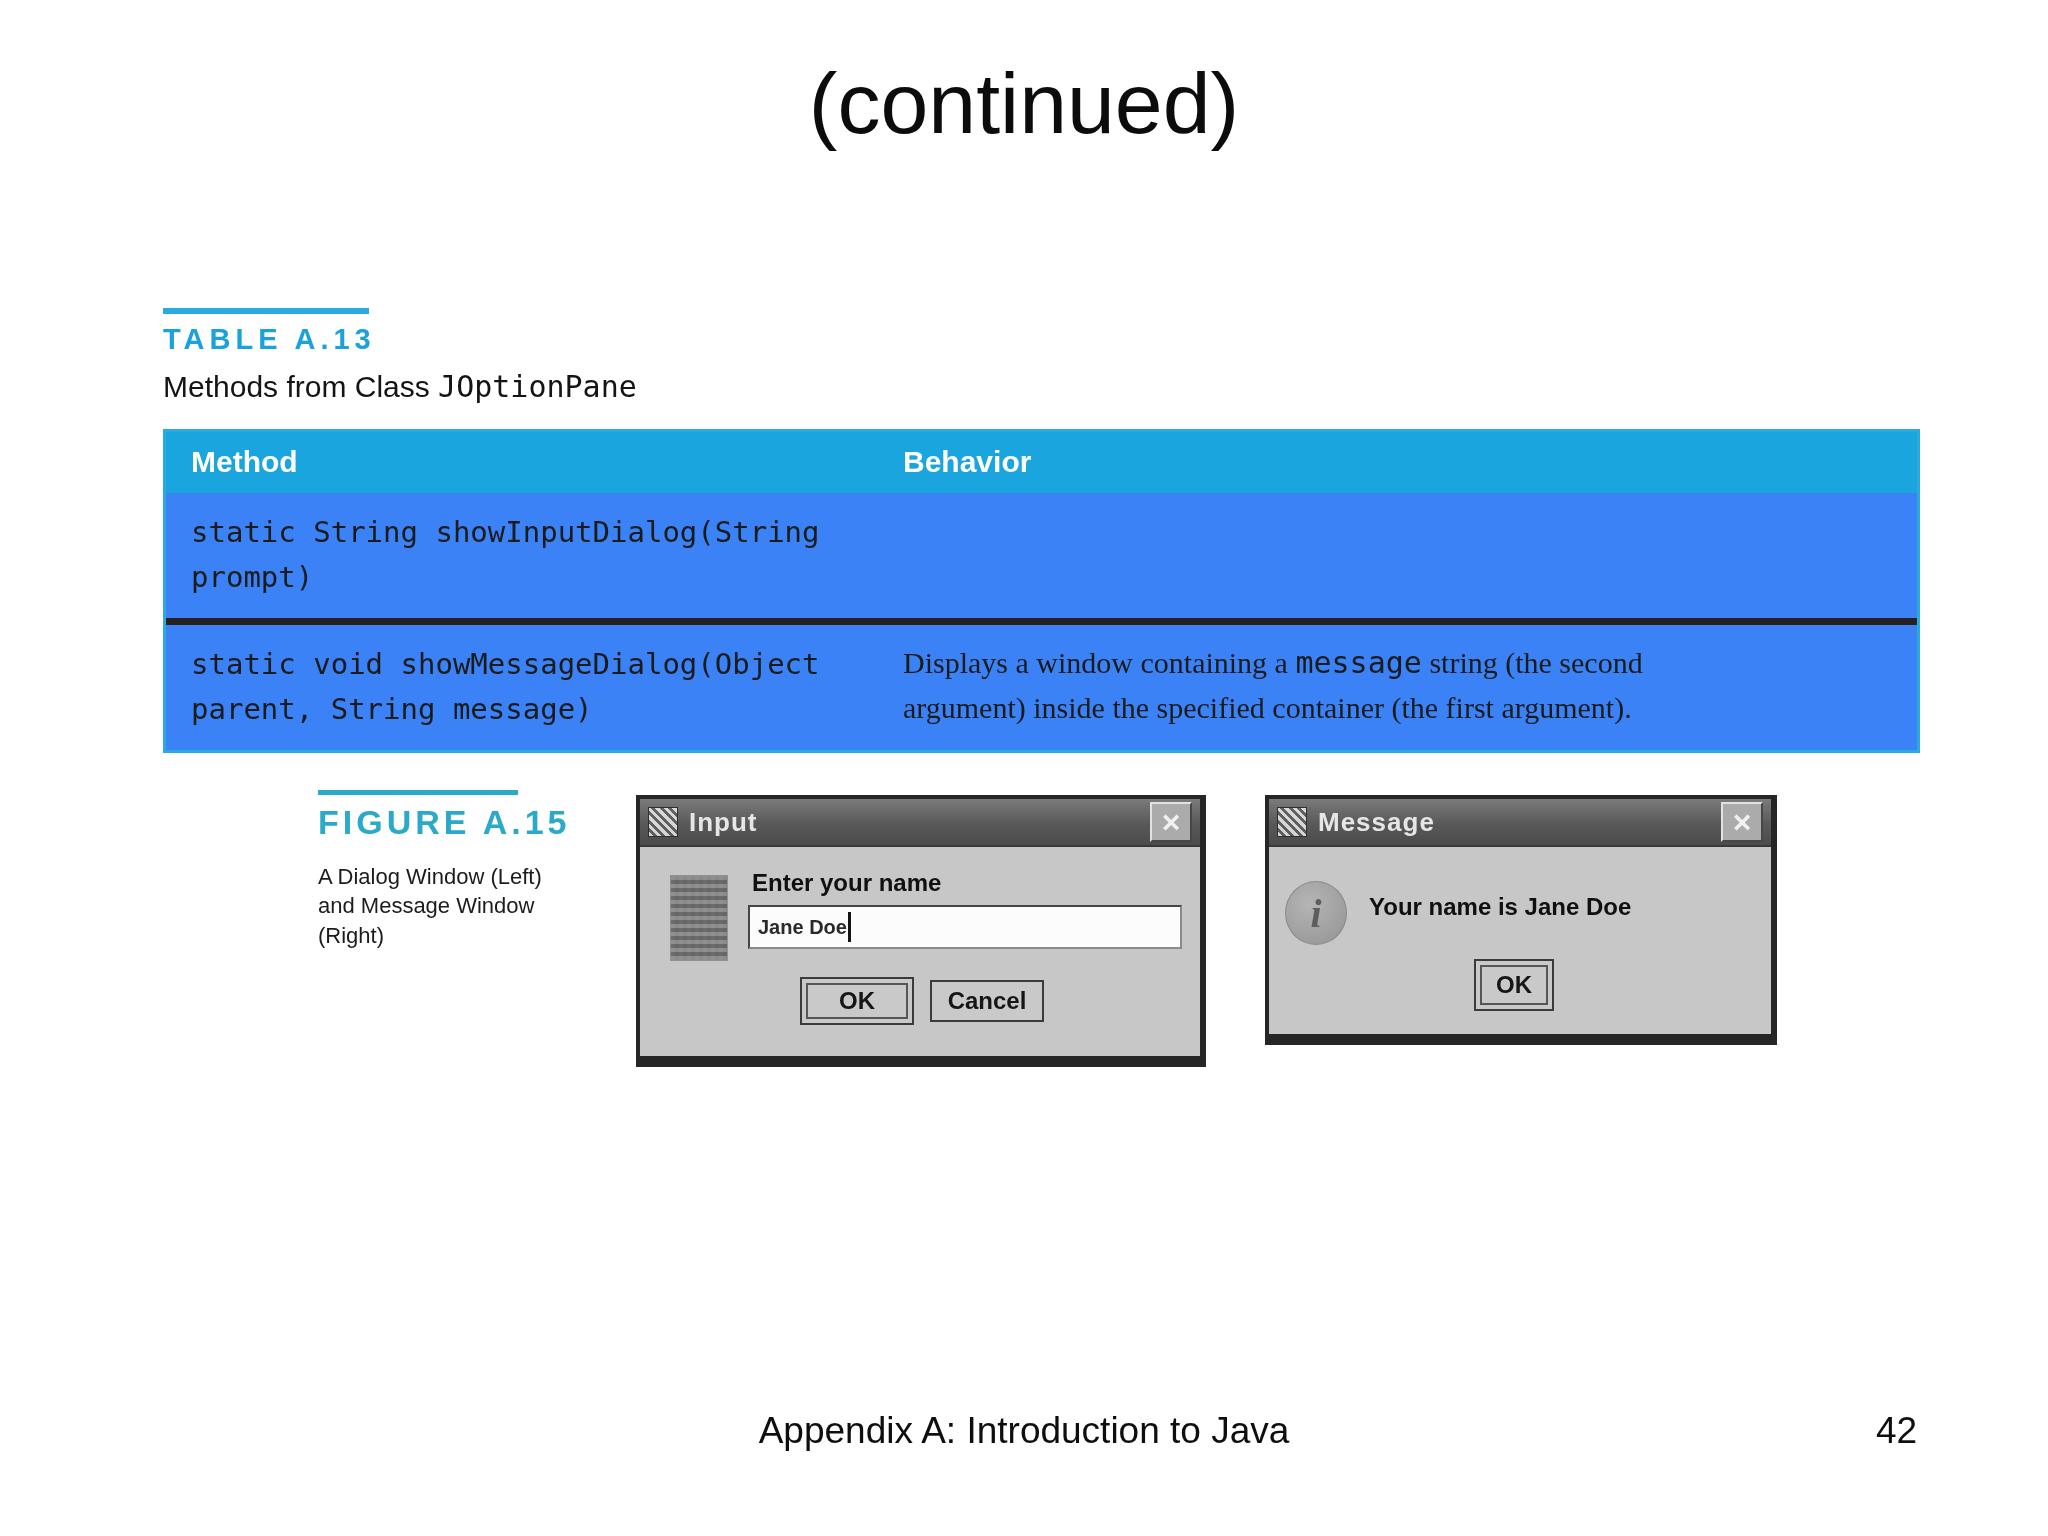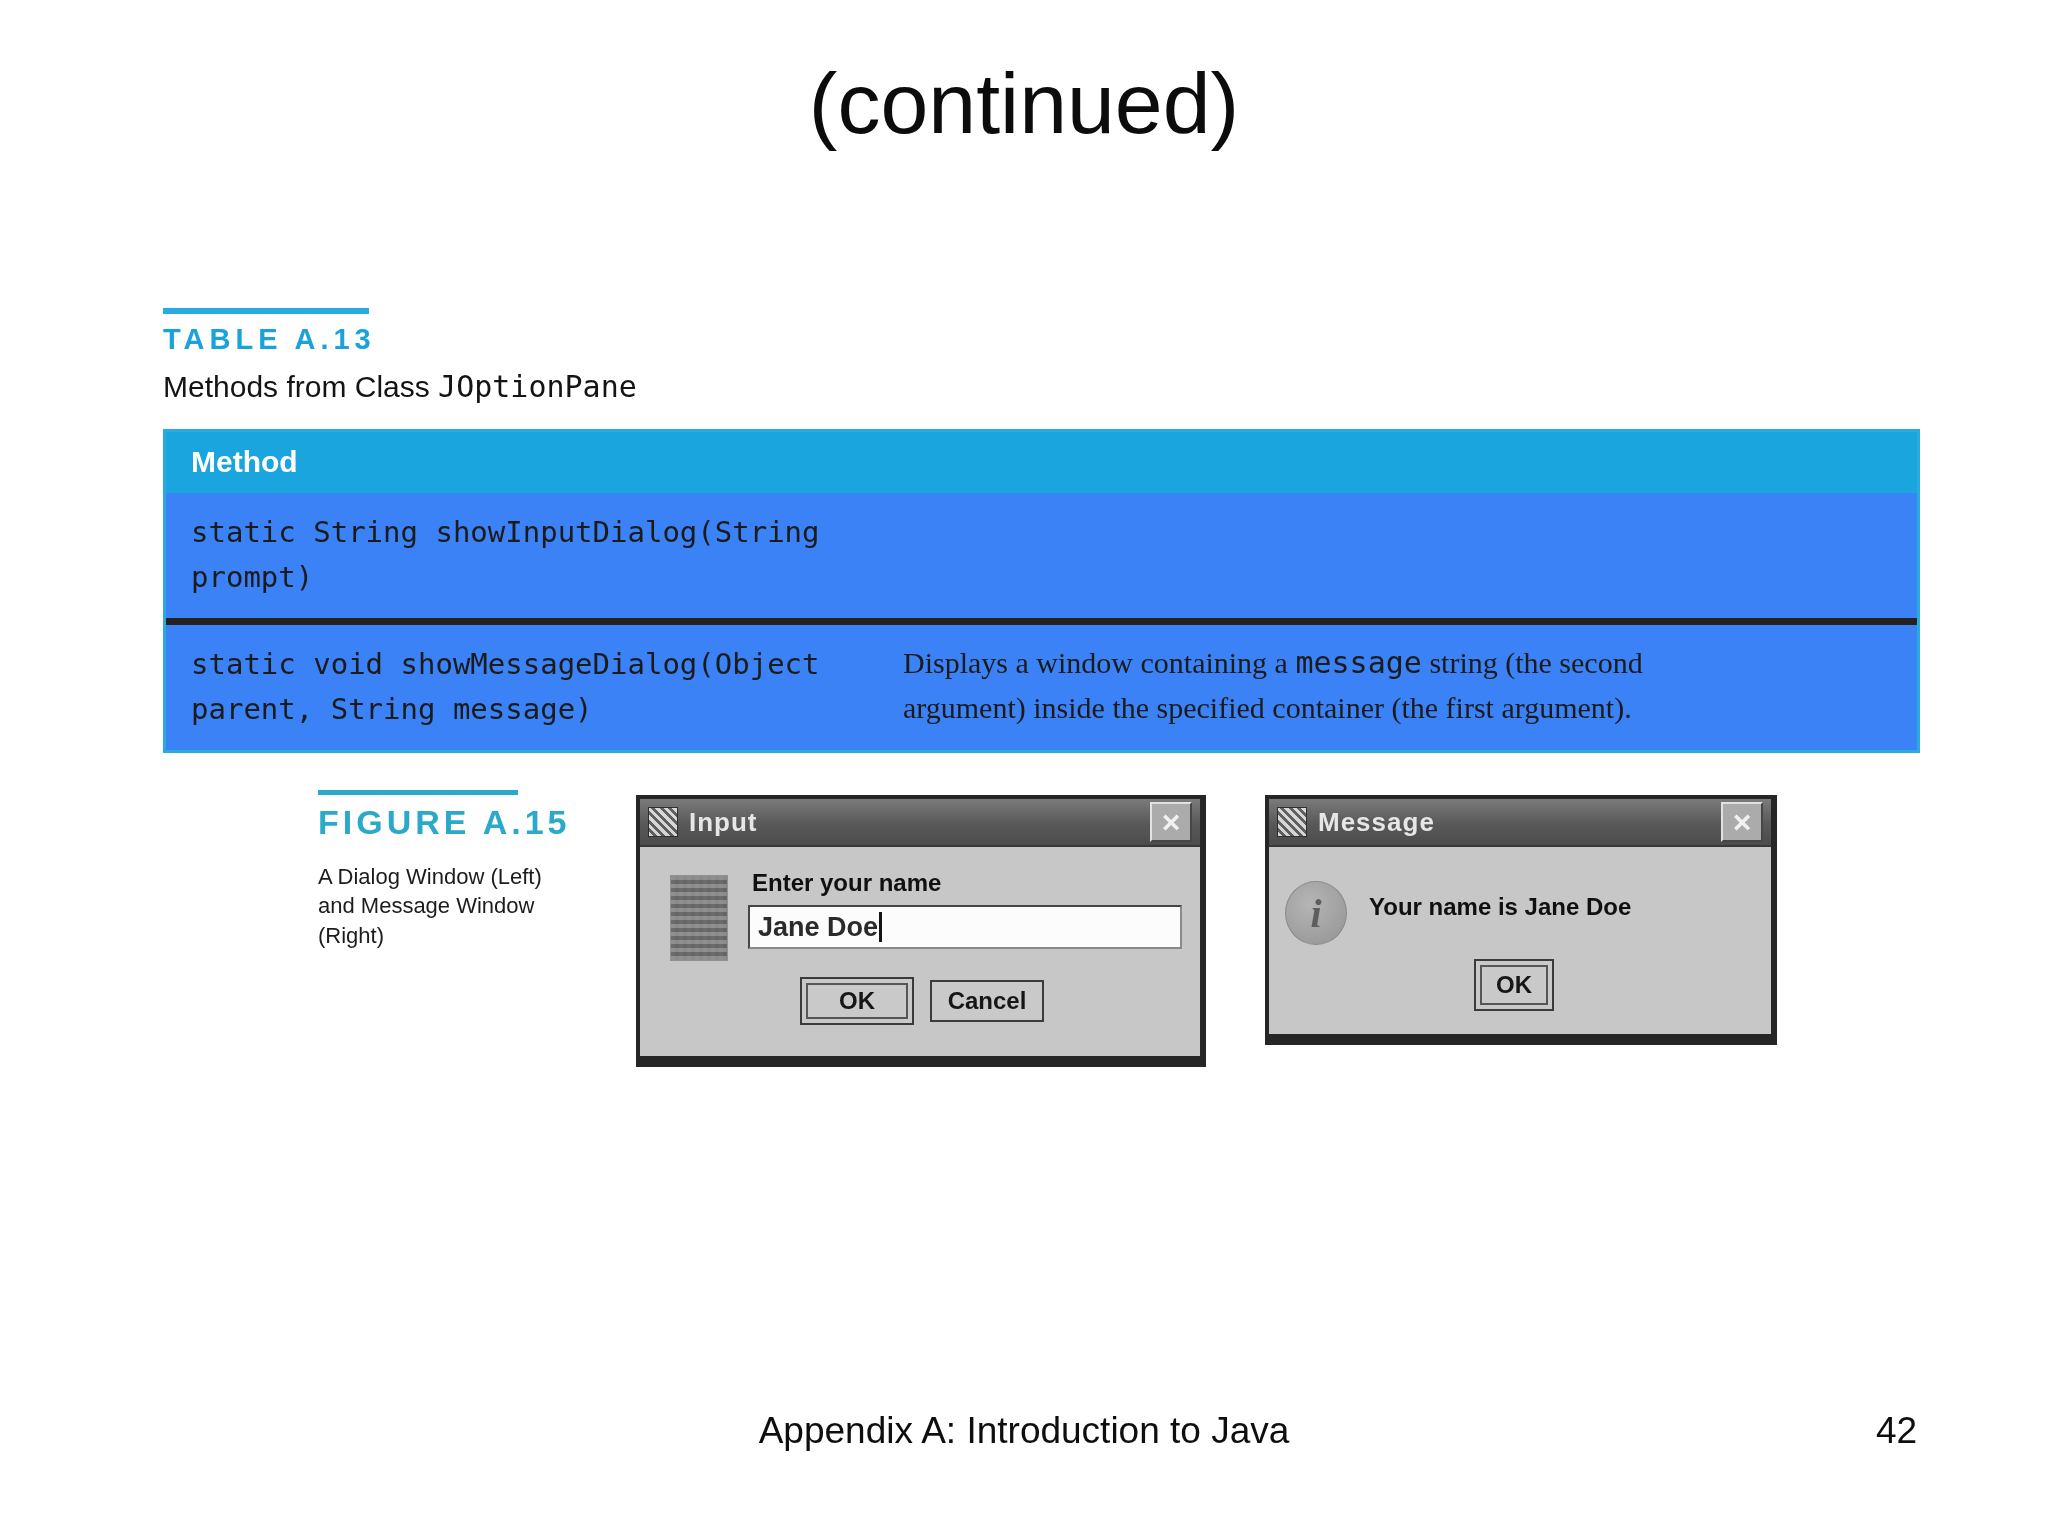--- a/index.html
+++ b/index.html
@@ -67,21 +67,21 @@
   .question-icon{
     position:absolute;left:30px;top:76px;width:56px;height:84px;border:1px solid #909090;
     background:
       repeating-linear-gradient(0deg,rgba(140,140,140,.9) 0 4px,rgba(100,100,100,.9) 4px 8px),
       repeating-linear-gradient(90deg,#b0b0b0 0 4px,#7a7a7a 4px 8px);
   }
   .prompt-label{position:absolute;left:112px;top:70px;font-size:24px;font-weight:bold;color:#101010;}
   .text-field{
     position:absolute;left:108px;top:106px;width:434px;height:44px;box-sizing:border-box;
     background:#fcfcfc;border:2px solid #8a8a8a;border-top-color:#454545;border-left-color:#454545;
-    display:flex;align-items:center;padding-left:8px;font-size:27px;font-weight:bold;color:#2a2a2a;
+    display:flex;align-items:center;padding-left:8px;font-size:20px;font-weight:bold;color:#2a2a2a;
   }
   .caret{display:inline-block;width:3px;height:30px;background:#141414;margin-left:1px;}
   .dlg-btn{
     position:absolute;background:#c9c9c9;border:2px solid #3b3b3b;box-sizing:border-box;
     display:flex;align-items:center;justify-content:center;
     font-size:24px;font-weight:bold;color:#161616;
   }
   .dlg-btn.focused{box-shadow:inset 0 0 0 4px #c9c9c9, inset 0 0 0 6px #565656;}
   .info-icon{
     position:absolute;left:16px;top:82px;width:62px;height:64px;border-radius:50%;
@@ -105,20 +105,21 @@
 </div>
 
 <div class="table-section">
   <div class="rule-table"></div>
   <div class="table-label">TABLE A.13</div>
   <div class="table-caption"><span>Methods from Class </span><span class="mono">JOptionPane</span></div>
 
   <div class="methods-table">
     <div class="trow thead">
       <div class="cell">Method</div>
+      <div class="cell">Behavior</div>
     </div>
 
     <div class="trow">
       <div class="cell-method">static String showInputDialog(String prompt)</div>
     </div>
 
     <div class="row-divider"></div>
 
     <div class="trow">
       <div class="cell-method">static void showMessageDialog(Object parent, String message)</div>

